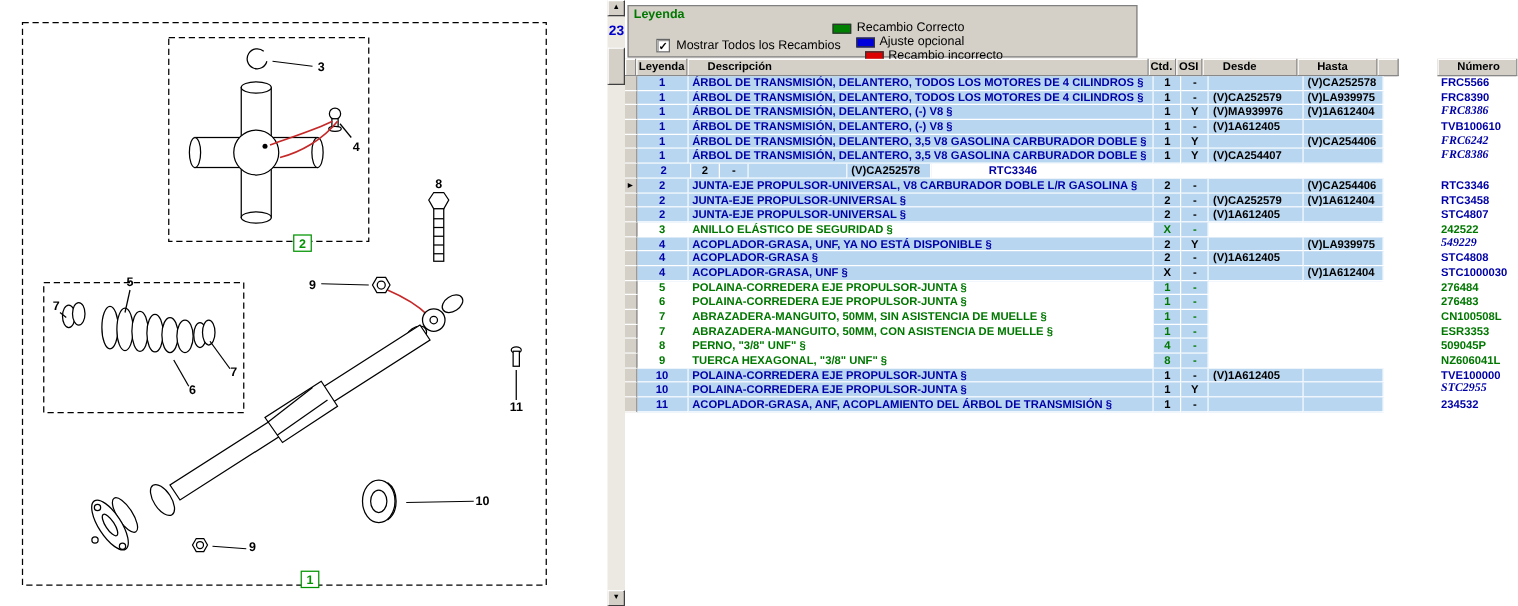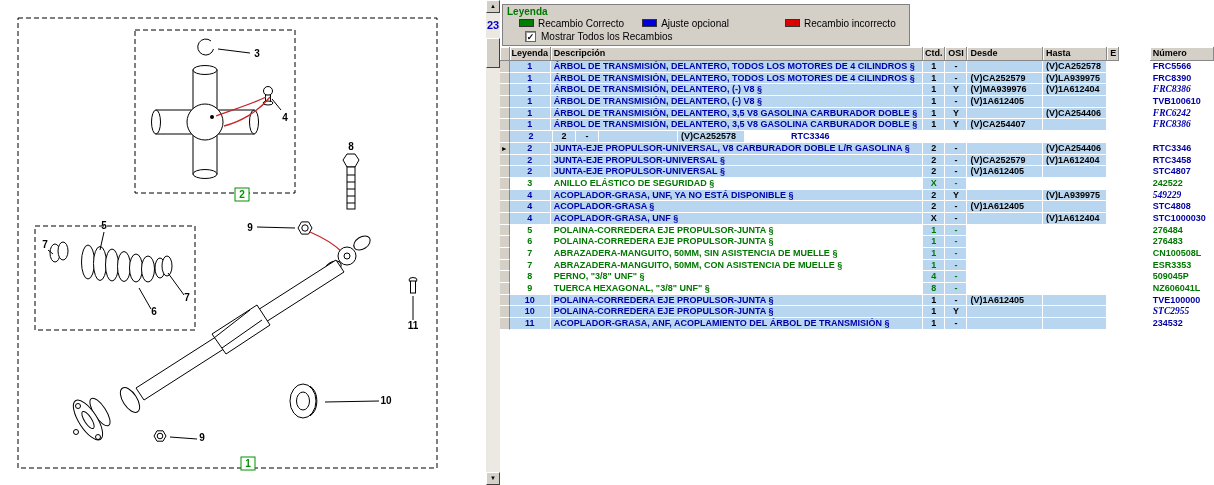--- a/index.html
+++ b/index.html
@@ -25,35 +25,35 @@
   #sb-up { top:0; } #sb-down { bottom:0; }
   #sb-thumb { position:absolute; left:0; top:38px; width:14px; height:30px; background:#d4d0c8;
               border:1px solid; border-color:#fff #404040 #404040 #fff; }
   #page-num { position:absolute; left:487px; top:19px; color:#0000cc; font-size:11px;
               font-weight:bold; z-index:5; }
 
   
   #legend-panel { position:absolute; left:502px; top:4px; width:408px; height:42px;
                   background:#d4d0c8; border:1px solid #808080; font-size:10px; color:#000; }
   #legend-title { color:#007800; font-weight:bold; padding:1px 0 0 4px; line-height:11px; }
-  #legend-items { display:flex; align-items:center; height:12px; padding-left:16px; }
+  #legend-items { display:flex; align-items:center; height:12px; padding-left:26px;flex-direction:column; }
   .legend-item { display:flex; align-items:center; }
   .legend-item:nth-child(2) { margin-left:18px;justify-content:flex-end; }
   .legend-item:nth-child(3) { margin-left:56px; }
   .legend-item .sw { width:15px; height:8px; border:1px solid #333; margin-right:4px; }
   #show-all-row { display:flex; align-items:center; padding-left:22px; margin-top:2px; }
   #show-all-checkbox { width:11px; height:11px; background:#fff; border:1px solid #666;
                        box-shadow:inset 1px 1px 0 #999; font-size:9px; line-height:10px;
                        text-align:center; margin-right:5px; font-weight:bold; color:#000; }
 
   
   #table { position:absolute; left:500px; top:47px; width:714px; }
   .thead { display:flex; height:14px; }
   .th { background:#d4d0c8; border-right:1px solid #888; border-bottom:1px solid #888;
-        box-shadow:inset 1px 1px 0 #fff; font-size:9px; font-weight:bold; padding-left:3px;
+        box-shadow:inset 1px 1px 0 #fff; font-size:9px; font-weight:bold; padding-left:16px;
         line-height:13px; color:#000; overflow:hidden; white-space:nowrap; }
   .tr { display:flex; height:11.7px; }
   .td { font-size:9px; font-weight:bold; line-height:11px; overflow:hidden; white-space:nowrap;
         border-right:1px solid #fff; border-bottom:1px solid #fff; padding-left:3px; color:#000; }
   .c-mark  { width:10px; padding:0; background:#d4d0c8; border-right:1px solid #888;
              font-size:7px; text-align:center; }
   .c-ley   { width:43px; text-align:center; padding:0; }
   .c-desc  { width:390px; }
   .c-ctd   { width:23px; text-align:center; padding:0; }
   .c-osi   { width:23px; text-align:center; padding:0; }

